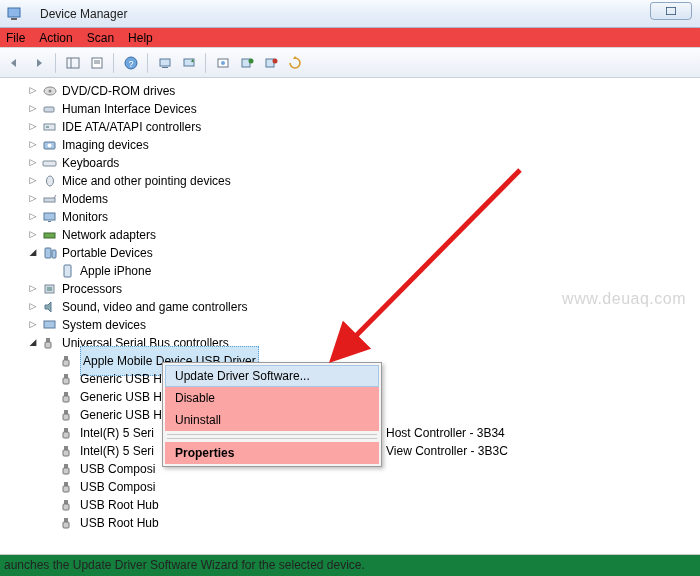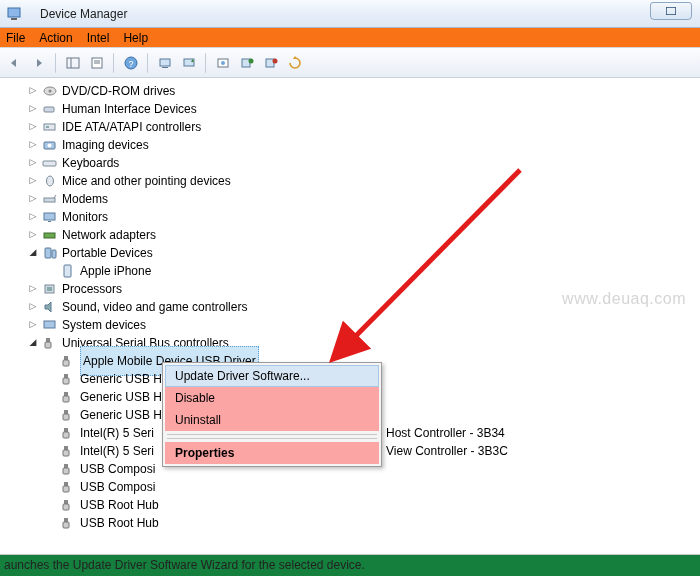--- a/index.html
+++ b/index.html
@@ -32,21 +32,21 @@
     position: absolute; right: 8px; top: 2px;
     width: 42px; height: 18px;
     background: linear-gradient(#f3f7fc,#d8e5f3);
     border: 1px solid #8fa7c3;
     border-top-left-radius: 3px; border-top-right-radius: 3px;
     border-bottom-left-radius: 4px; border-bottom-right-radius: 4px;
     display: flex; align-items: center; justify-content: center;
   }
   .menubar {
     height: 20px;
-    background: #f97316;
+    background: #ef4444;
     border-bottom: 1px solid #d6d6d6;
     display: flex;
     align-items: center;
     gap: 14px;
     padding: 0 6px;
     font-size: 12px;
   }
   .menubar span { color: #000; cursor: default; }
   .toolbar {
     height: 30px;
@@ -162,21 +162,21 @@
   <div class="win-btn">
     <svg width="10" height="8">
         <rect x="0" y="0" width="10" height="8" fill="none" stroke="#36547a" stroke-width="1.6"></rect>
       </svg>
   </div>
 </div>
 
 <div class="menubar">
   <span>File</span>
   <span>Action</span>
-  <span>Intel</span>
+  <span>Scan</span>
   <span>Help</span>
 </div>
 
 <div class="toolbar">
   <div class="tbtn">
       <svg width="14" height="12">
         <path d="M8 2 L3 6 L8 10 Z" fill="#7c8a9a"></path>
       </svg>
     </div>
   <div class="tbtn">

